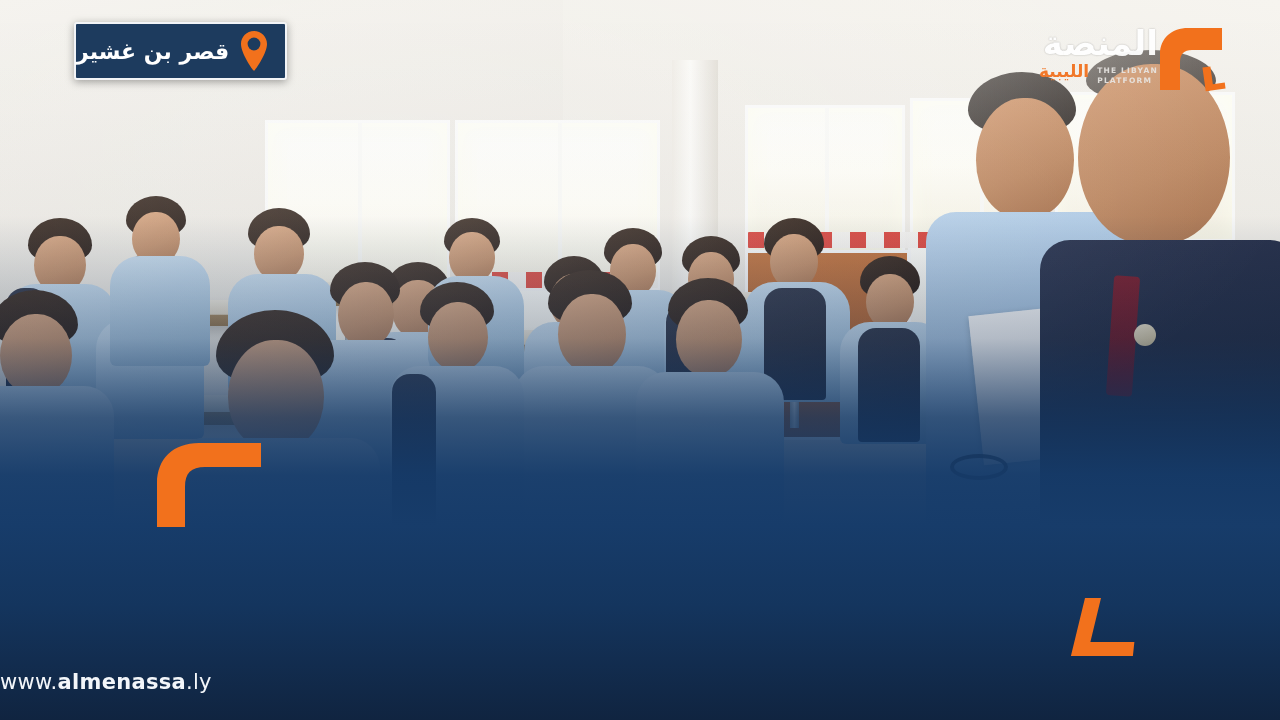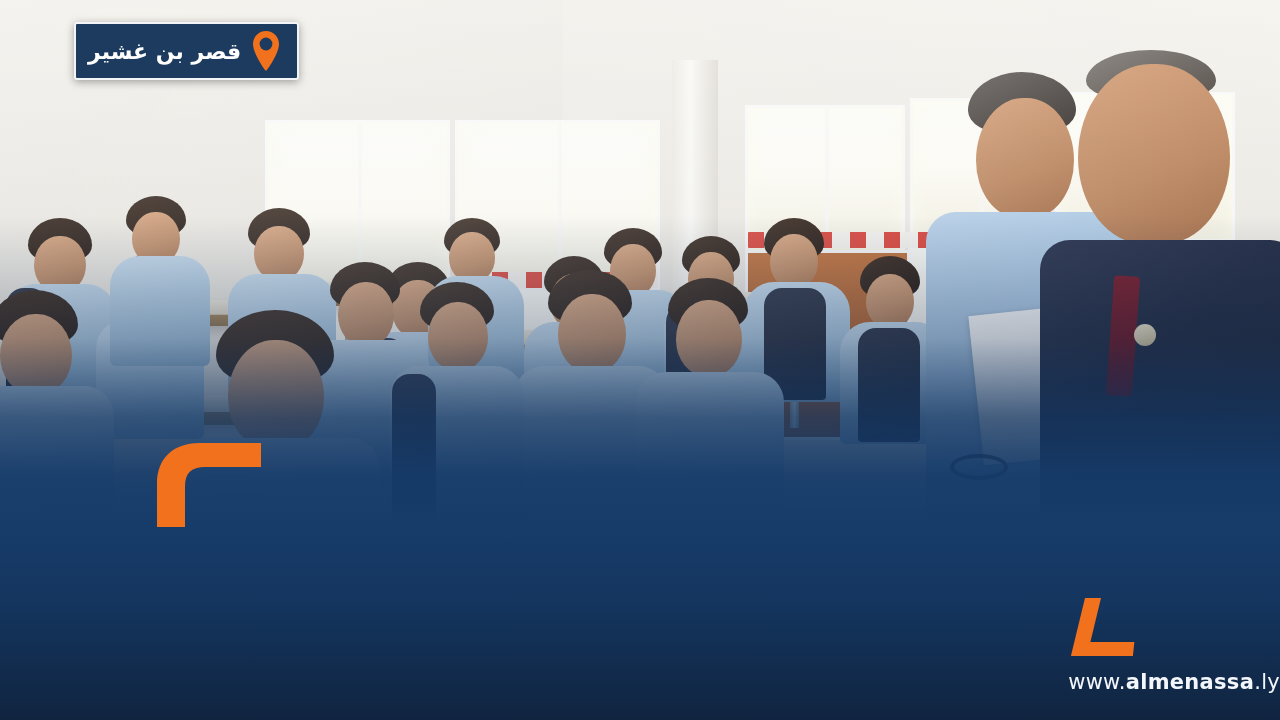--- a/index.html
+++ b/index.html
@@ -97,21 +97,21 @@
       rgba(17,42,76,0.30) 47%,
       rgba(19,52,94,0.78) 58%,
       rgba(21,58,104,0.96) 66%,
       #173c6a 73%,
       #14355e 84%,
       #102440 100%);}
 
   
   .loc-badge{position:absolute;left:74px;top:22px;height:58px;
     display:flex;align-items:center;gap:10px;
-    padding:0 16px 0 12px;
+    padding:0 16px 0 0;
     background:#1d3b5e;border:2px solid #f2f4f7;border-radius:3px;
     box-shadow:0 2px 8px rgba(0,0,0,.35);direction:rtl;}
   .loc-badge .loc-text{color:#ffffff;font-size:22px;font-weight:bold;
     letter-spacing:.2px;white-space:nowrap;}
   .pin{width:30px;height:40px;flex:0 0 30px;position:relative;}
   .pin svg{display:block;}
 
   
   .logo{position:absolute;right:48px;top:18px;width:200px;height:78px;direction:rtl;}
   .logo-mark{position:absolute;right:0;top:2px;width:78px;height:72px;}
@@ -127,22 +127,22 @@
   .decor-tl{position:absolute;left:157px;top:443px;width:104px;height:84px;}
   .decor-br{position:absolute;left:1055px;top:598px;width:84px;height:58px;}
 
   
   .headline{position:absolute;right:60px;left:180px;top:520px;
     direction:rtl;text-align:center;
     color:#ffffff;font-size:30px;font-weight:bold;line-height:1.45;
     text-shadow:0 2px 6px rgba(0,0,0,.45);}
 
   
-  .site{position:absolute;left:0;right:0;bottom:26px;text-align:right;
-    color:#f3f6fa;font-size:21px;letter-spacing:.3px;margin-left:25px;}
+  .site{position:absolute;left:0;right:0;bottom:26px;text-align:left;
+    color:#f3f6fa;font-size:21px;letter-spacing:.3px;}
   .site .b{font-weight:bold;}
 </style>
 </head>
 <body>
 
 <div class="card">
 
   <div class="photo">
     <div class="ceiling"></div>
     <div class="wall-left"></div>
@@ -292,20 +292,38 @@
   <div class="loc-badge">
     <span class="pin">
       <svg viewBox="0 0 30 40" width="30" height="40" aria-hidden="true">
         <path d="M15 0C7.8 0 2 5.8 2 13c0 9.4 11 24.6 12 26 .6.8 1.4.8 2 0 1-1.4 12-16.6 12-26C28 5.8 22.2 0 15 0z" fill="#F2711C"></path>
         <circle cx="15" cy="13" r="6.4" fill="#1D3B5E"></circle>
       </svg>
     </span>
     <span class="loc-text">قصر بن غشير</span>
   </div>
 
+  <div class="logo">
+    <span class="logo-mark">
+      <svg viewBox="0 0 78 72" width="78" height="72" aria-hidden="true">
+        <path d="M6 70 L6 34 C6 18 18 8 34 8 L68 8 L68 30 L38 30 C30 30 26 34 26 42 L26 70 Z" fill="#F2711C"></path>
+        <path d="M50 46 L58 46 L58 64 L70 64 L70 70 L50 70 Z" fill="#F2711C" transform="rotate(-8 60 58)"></path>
+      </svg>
+    </span>
+    <div class="logo-words">
+      <div class="logo-main">المنصة</div>
+      <div class="logo-sub-row">
+        <div class="logo-en">
+          <div>THE LIBYAN</div>
+          <div>PLATFORM</div>
+        </div>
+        <div class="logo-sub">الليبية</div>
+      </div>
+    </div>
+  </div>
 
   <span class="decor-tl">
     <svg viewBox="0 0 104 84" width="104" height="84" aria-hidden="true">
       <path d="M0 84 L0 40 C0 16 16 0 42 0 L104 0 L104 24 L48 24 C34 24 28 30 28 44 L28 84 Z" fill="#F2711C"></path>
     </svg>
   </span>
 
   <span class="decor-br">
     <svg viewBox="0 0 84 58" width="84" height="58" aria-hidden="true">
       <path d="M30 0 L46 0 L40 44 L84 44 L84 58 L22 58 Z" fill="#F2711C" transform="skewX(-6)"></path>

